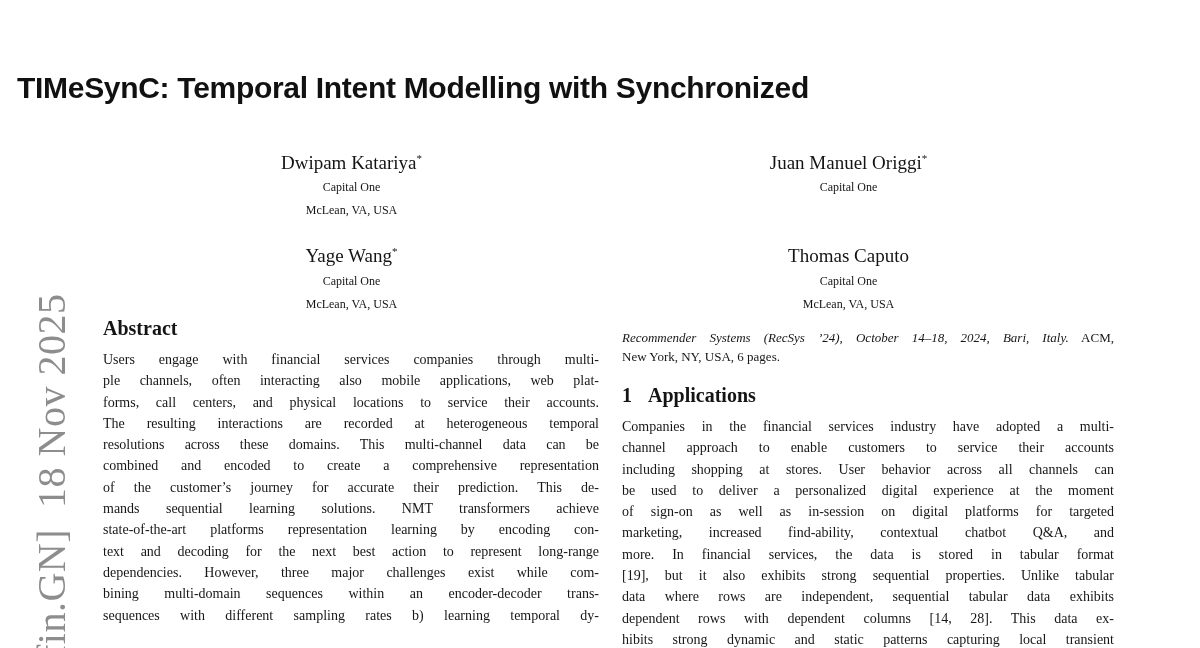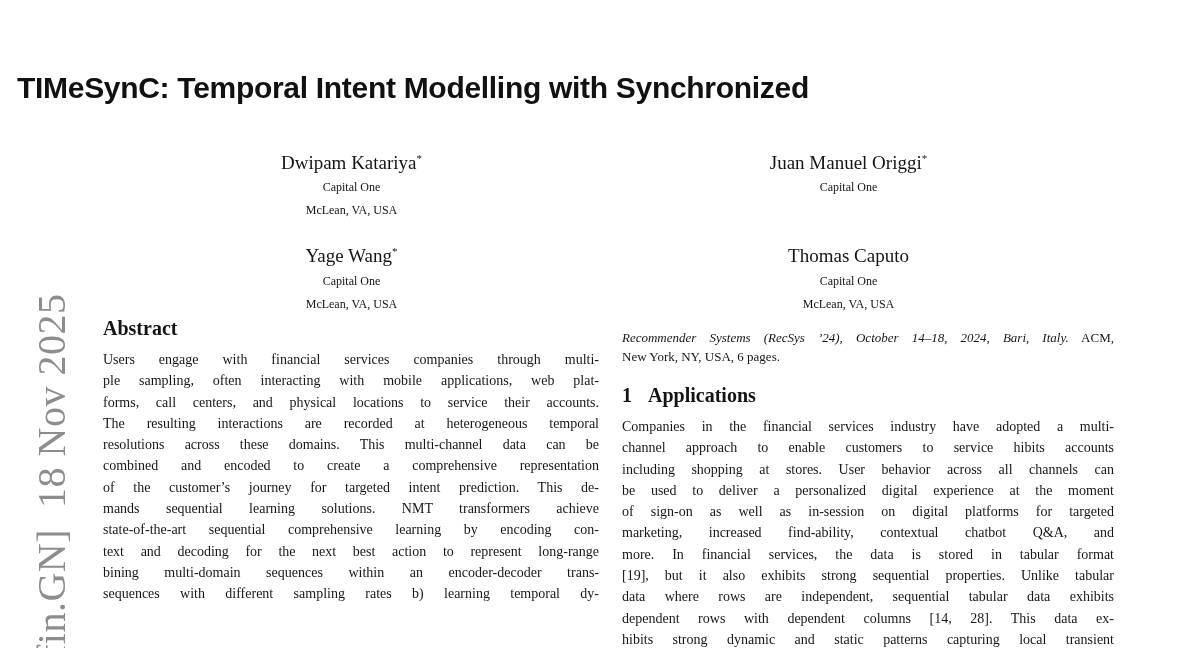--- a/index.html
+++ b/index.html
@@ -132,59 +132,60 @@
         <div class="author-loc">McLean, VA, USA</div>
       </div>
     </div>
 
   <div class="col col-left">
     <h2 class="blockhead">Abstract</h2>
     <div class="para">
 
         <div class="jline">Users engage with financial services companies through multi-</div>
 
-        <div class="jline">ple sampling, often interacting with mobile applications, web plat-</div>
+        <div class="jline">ple channels, often interacting also mobile applications, web plat-</div>
 
         <div class="jline">forms, call centers, and physical locations to service their accounts.</div>
 
         <div class="jline">The resulting interactions are recorded at heterogeneous temporal</div>
 
         <div class="jline">resolutions across these domains. This multi-channel data can be</div>
 
         <div class="jline">combined and encoded to create a comprehensive representation</div>
 
-        <div class="jline">of the customer’s journey for targeted intent prediction. This de-</div>
+        <div class="jline">of the customer’s journey for accurate their prediction. This de-</div>
 
         <div class="jline">mands sequential learning solutions. NMT transformers achieve</div>
 
-        <div class="jline">state-of-the-art sequential comprehensive learning by encoding con-</div>
+        <div class="jline">state-of-the-art platforms representation learning by encoding con-</div>
 
         <div class="jline">text and decoding for the next best action to represent long-range</div>
 
+        <div class="jline">dependencies. However, three major challenges exist while com-</div>
 
         <div class="jline">bining multi-domain sequences within an encoder-decoder trans-</div>
 
 
         <div class="jline">sequences with different sampling rates b) learning temporal dy-</div>
       </div>
   </div>
 
   <div class="col col-right">
     <div class="citation">
       <div class="jline"><span class="it">Recommender Systems (RecSys ’24), October 14–18, 2024, Bari, Italy.</span> <span>ACM,</span></div>
       <div class="jline lastline">New York, NY, USA, 6 pages.</div>
     </div>
     <h2 class="blockhead">
       <span class="secnum">1</span><span>Applications</span>
     </h2>
     <div class="para">
 
         <div class="jline">Companies in the financial services industry have adopted a multi-</div>
 
-        <div class="jline">channel approach to enable customers to service hibits accounts</div>
+        <div class="jline">channel approach to enable customers to service their accounts</div>
 
         <div class="jline">including shopping at stores. User behavior across all channels can</div>
 
         <div class="jline">be used to deliver a personalized digital experience at the moment</div>
 
         <div class="jline">of sign-on as well as in-session on digital platforms for targeted</div>
 
         <div class="jline">marketing, increased find-ability, contextual chatbot Q&amp;A, and</div>
 
         <div class="jline">more. In financial services, the data is stored in tabular format</div>

